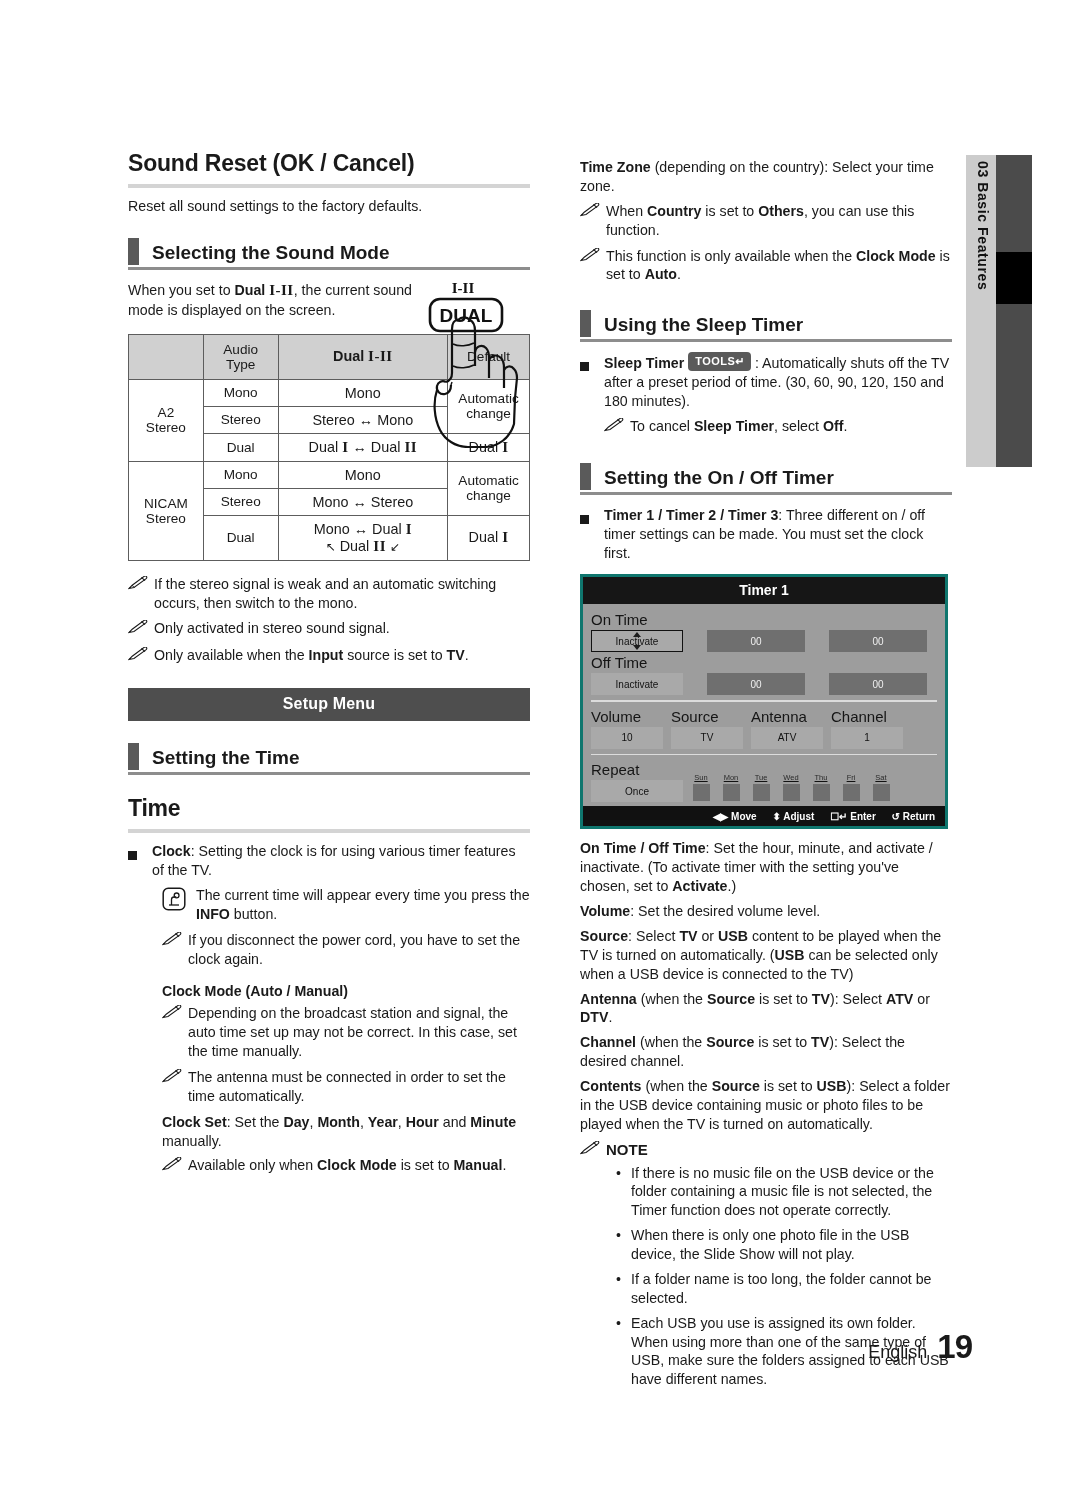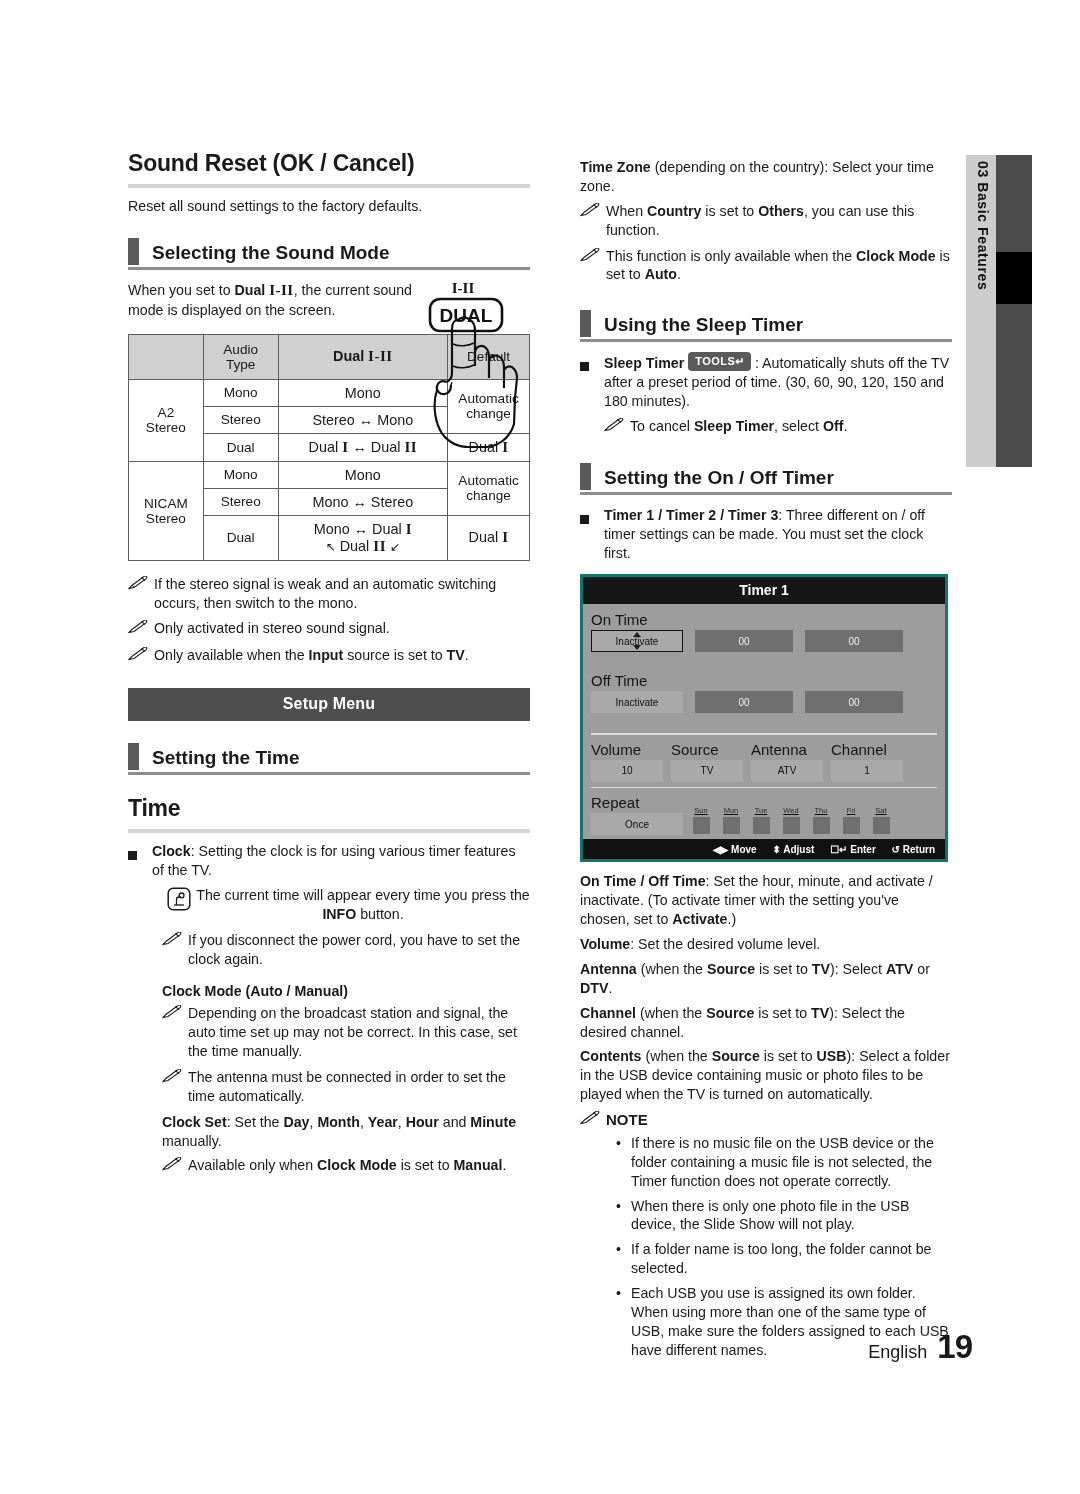--- a/index.html
+++ b/index.html
@@ -235,21 +235,21 @@
   .osd-title {
     background: #161616;
     color: #ffffff;
     text-align: center;
     font-size: 14px;
     font-weight: bold;
     padding: 5px 0 6px 0;
   }
   .osd-body { padding: 7px 8px 4px 8px; background: #9d9d9d; }
   .osd-lbl { font-size: 15px; color: #151515; margin-bottom: 2px; }
-  .osd-row { display: flex; gap: 12px; margin-bottom: 20px; }
+  .osd-row { display: flex; gap: 24px; margin-bottom: 2px; }
   .osd-field {
     background: #a9a9a9;
     height: 22px;
     display: flex;
     align-items: center;
     justify-content: center;
     font-size: 10px;
   }
   .osd-field.dark { background: #6f6f6f; color: #f0f0f0; }
   .osd-field.sel {
@@ -432,21 +432,21 @@
     <div class="sec-head-rule"></div>
 
     <h1 class="big-head" style="margin-top:20px;">Time</h1>
     <div class="rule-thick"></div>
 
     <div class="sq-row">
       <span class="sqm"><i></i></span>
       <span class="stxt"><span class="b">Clock</span><span>: Setting the clock is for using various timer features of the TV.</span></span>
     </div>
 
-    <div class="note-row" style="padding-left:34px;text-align:center;">
+    <div class="note-row" style="padding-left:34px;">
       <span class="pencil" style="width:34px;">
         <svg width="24" height="24" viewBox="0 0 24 24">
             <rect x="1.2" y="1.2" width="21.6" height="21.6" rx="5" fill="none" stroke="#1a1a1a" stroke-width="1.5"></rect>
             <path d="M9.5 18 v-5.4 a2.6 2.6 0 0 1 2.6-2.6 h2.2" fill="none" stroke="#1a1a1a" stroke-width="1.3"></path>
             <circle cx="14.6" cy="8.4" r="2.4" fill="none" stroke="#1a1a1a" stroke-width="1.3"></circle>
             <path d="M7 18 h10" stroke="#1a1a1a" stroke-width="1.3"></path>
           </svg>
       </span>
       <span class="ntxt">The current time will appear every time you press the <span class="b">INFO</span> button.</span>
     </div>
@@ -671,20 +671,21 @@
         <span class="item"><span class="gl">⬍</span> <span>Adjust</span></span>
         <span class="item"><span class="gl">☐↵</span> <span>Enter</span></span>
         <span class="item"><span class="gl">↺</span> <span>Return</span></span>
       </div>
     </div>
 
     <p class="body" style="margin-top:10px;"><span class="b">On Time / Off Time</span>: Set the hour, minute, and activate / inactivate. (To activate timer with the setting you've chosen, set to <span class="b">Activate</span>.)</p>
 
     <p class="body"><span class="b">Volume</span><span>: Set the desired volume level.</span></p>
 
+    <p class="body"><span class="b">Source</span>: Select <span class="b">TV</span> or <span class="b">USB</span> content to be played when the TV is turned on automatically. (<span class="b">USB</span> can be selected only when a USB device is connected to the TV)</p>
 
     <p class="body"><span class="b">Antenna</span> (when the <span class="b">Source</span> is set to <span class="b">TV</span>): Select <span class="b">ATV</span> or <span class="b">DTV</span>.</p>
 
     <p class="body"><span class="b">Channel</span> (when the <span class="b">Source</span> is set to <span class="b">TV</span>): Select the desired channel.</p>
 
     <p class="body"><span class="b">Contents</span> (when the <span class="b">Source</span> is set to <span class="b">USB</span>): Select a folder in the USB device containing music or photo files to be played when the TV is turned on automatically.</p>
 
     <div class="note-row" style="margin-bottom:4px;">
       <span class="pencil">
         <svg width="20" height="14" viewBox="0 0 20 14">

